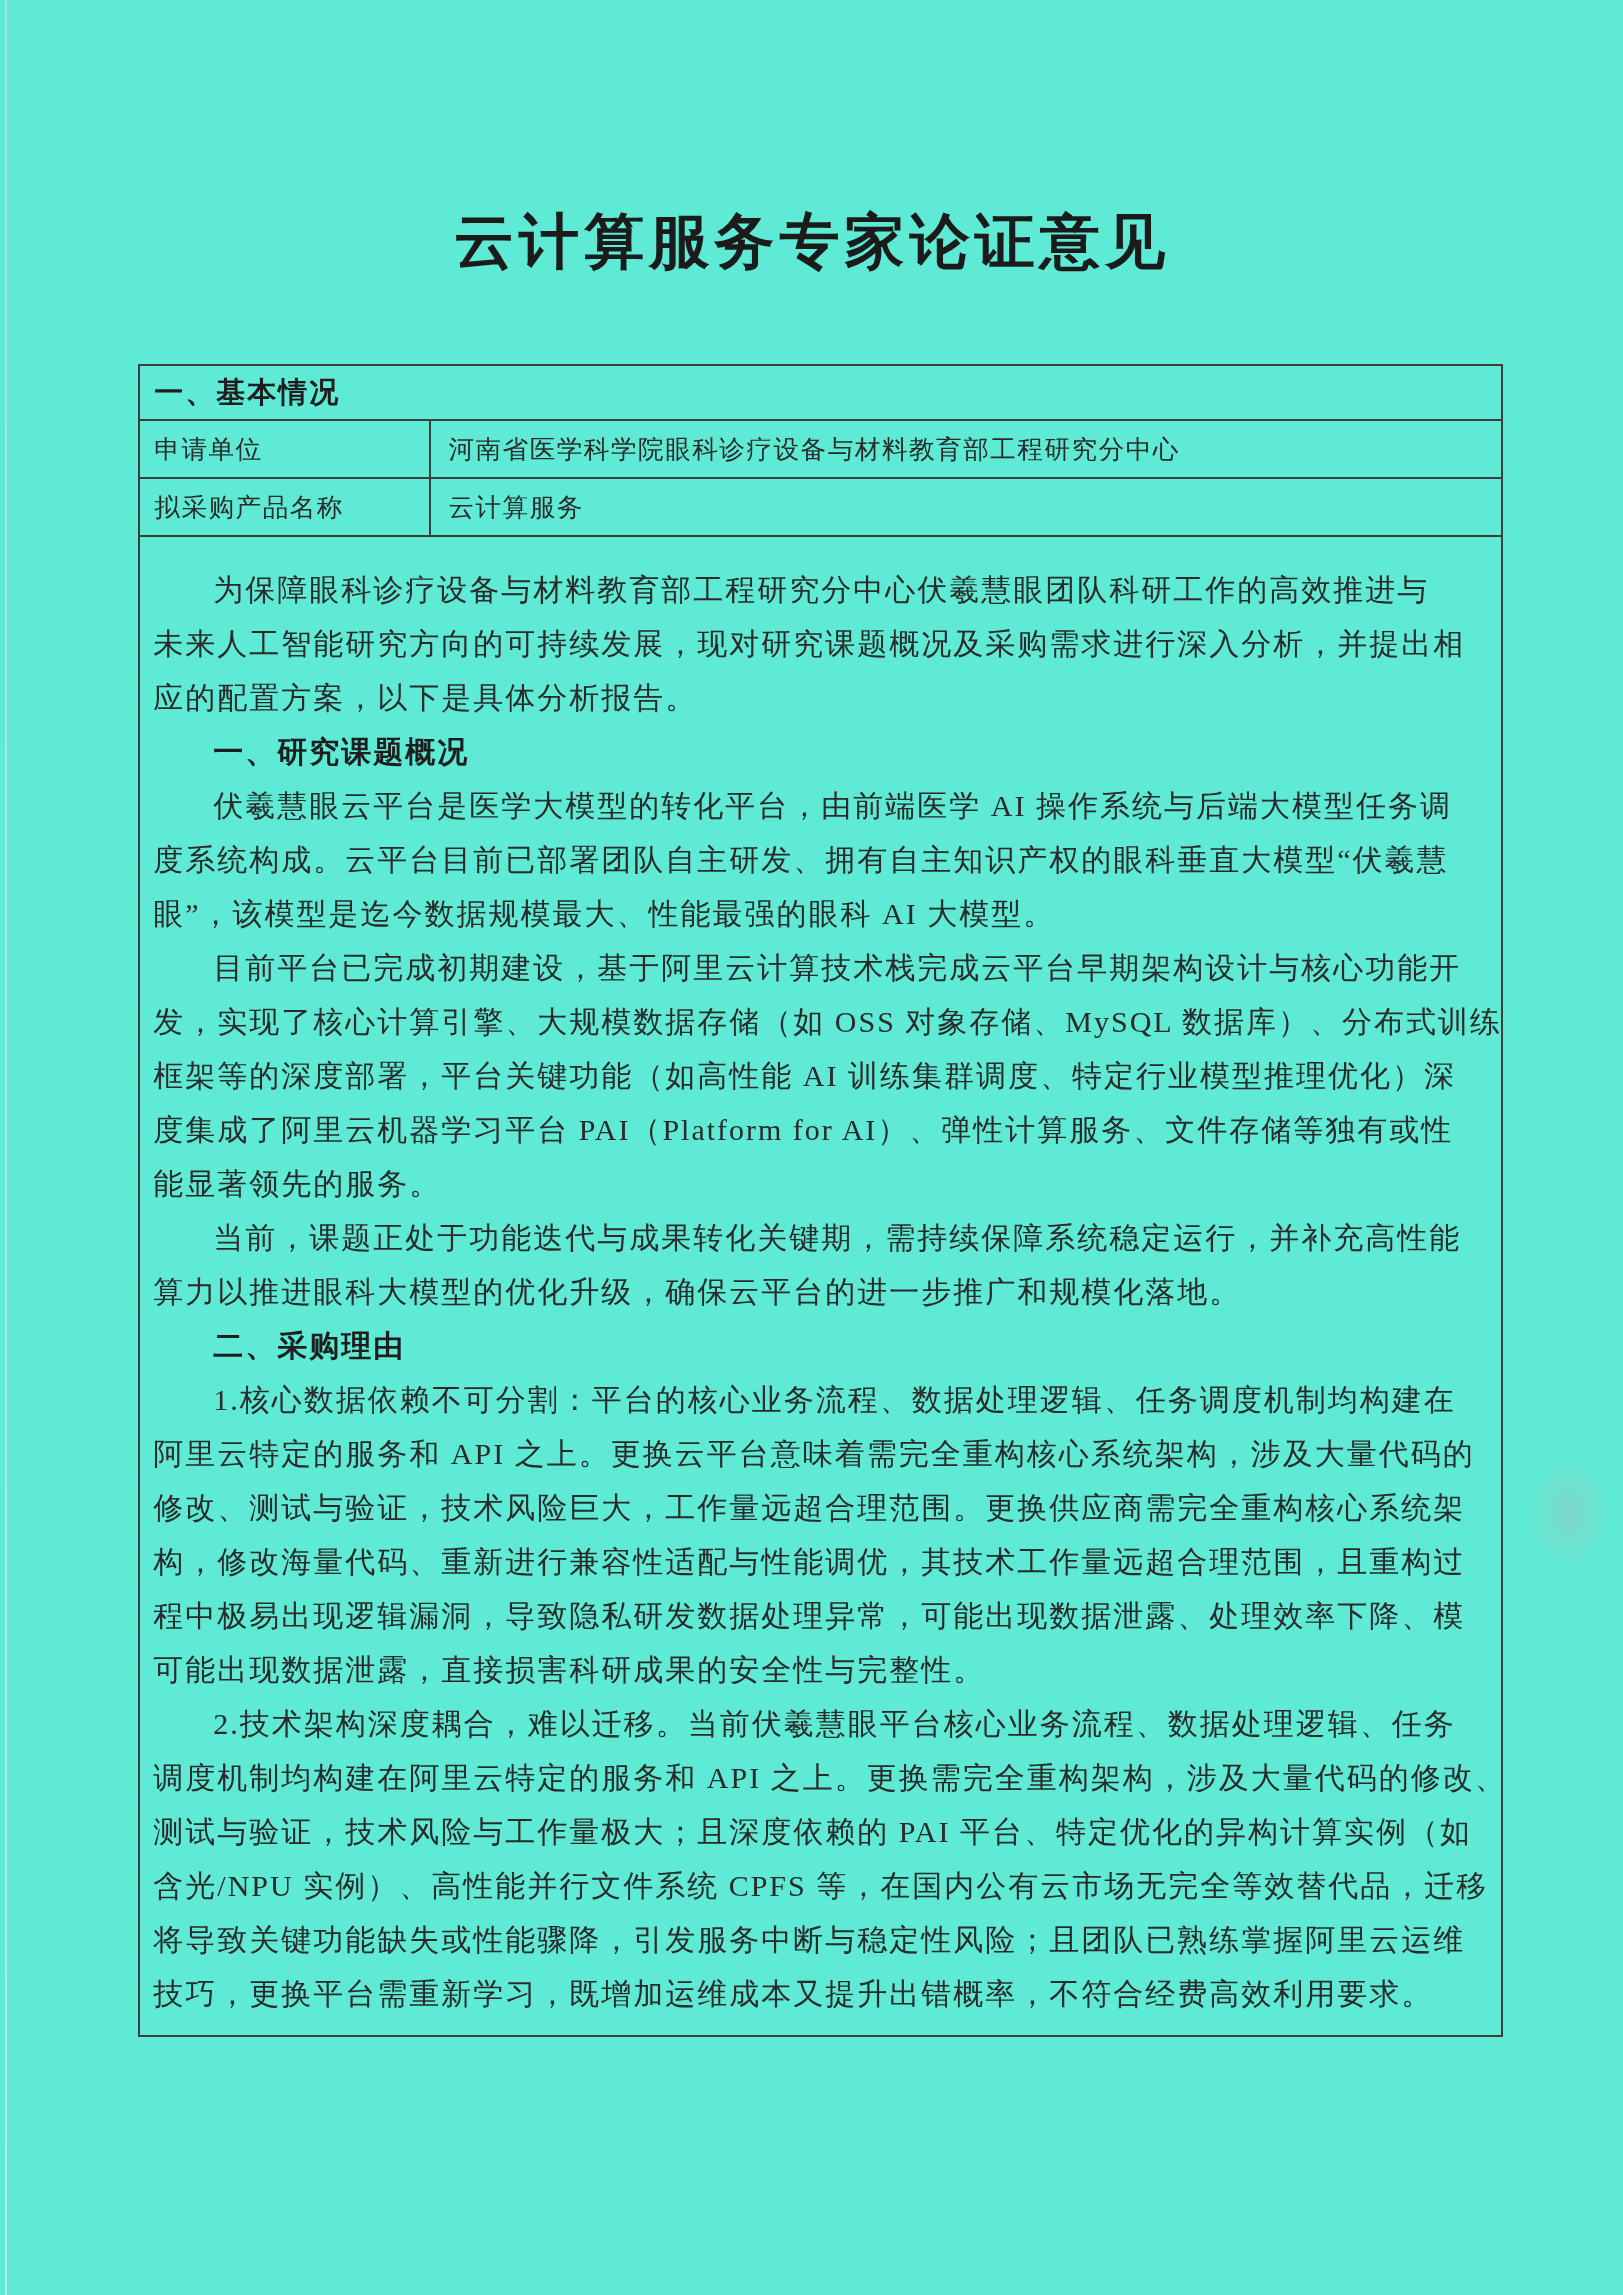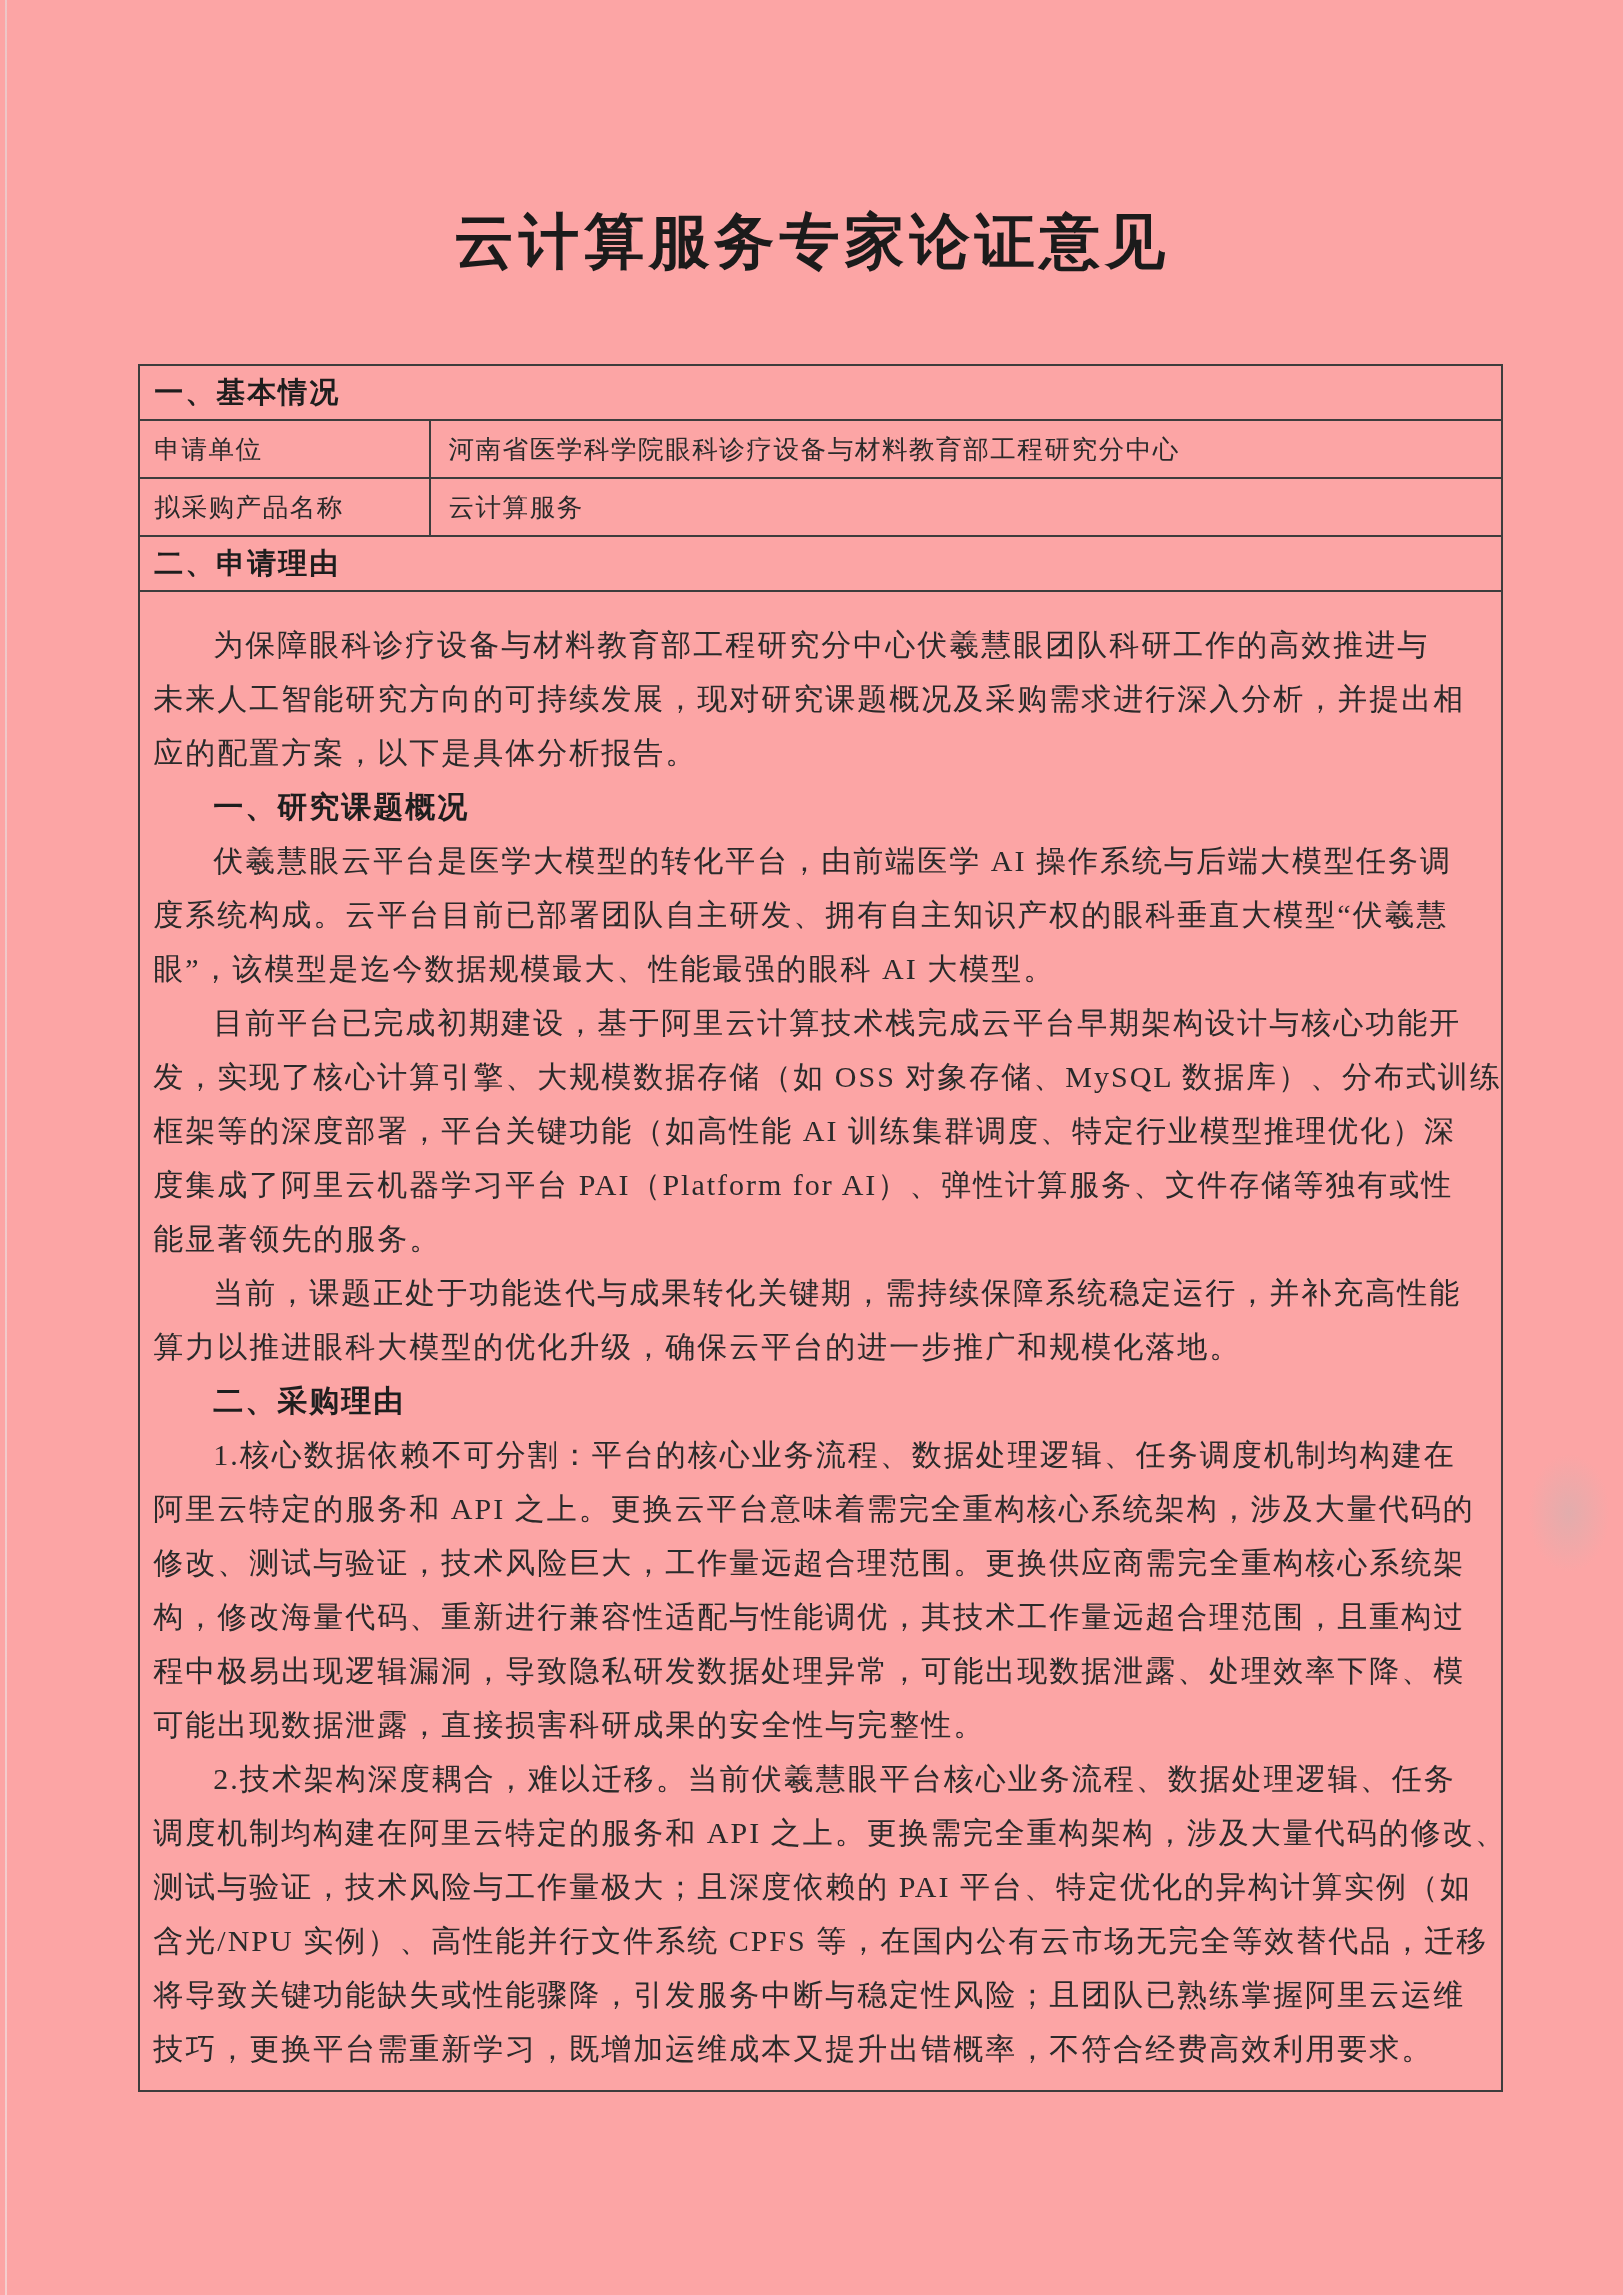--- a/index.html
+++ b/index.html
@@ -4,21 +4,21 @@
 <style>
   html, body {
     margin: 0;
     padding: 0;
     background: #ffffff;
   }
   .page {
     position: relative;
     width: 1624px;
     height: 2295px;
-    background: #fca5a5;
+    background: #5eead4;
     overflow: hidden;
     font-family: "Liberation Serif", "DejaVu Serif", serif;
     color: #262626;
   }
   
   .scan-edge {
     position: absolute;
     left: 5.1px; top: 0;
     width: 2px; height: 100%;
     background: linear-gradient(#e2e2e2, #efefef);
@@ -114,23 +114,20 @@
       </tr>
       <tr>
         <td class="cell-label">申请单位</td>
         <td class="cell-value">河南省医学科学院眼科诊疗设备与材料教育部工程研究分中心</td>
       </tr>
       <tr>
         <td class="cell-label">拟采购产品名称</td>
         <td class="cell-value">云计算服务</td>
       </tr>
       <tr>
-        <td colspan="2" class="cell-section">二、申请理由</td>
-      </tr>
-      <tr>
         <td colspan="2" class="cell-body">
             <div class="line first">为保障眼科诊疗设备与材料教育部工程研究分中心伏羲慧眼团队科研工作的高效推进与</div>
             <div class="line cont">未来人工智能研究方向的可持续发展，现对研究课题概况及采购需求进行深入分析，并提出相</div>
             <div class="line cont">应的配置方案，以下是具体分析报告。</div>
             <div class="line heading">一、研究课题概况</div>
             <div class="line first">伏羲慧眼云平台是医学大模型的转化平台，由前端医学 AI 操作系统与后端大模型任务调</div>
             <div class="line cont">度系统构成。云平台目前已部署团队自主研发、拥有自主知识产权的眼科垂直大模型“伏羲慧</div>
             <div class="line cont">眼”，该模型是迄今数据规模最大、性能最强的眼科 AI 大模型。</div>
             <div class="line first">目前平台已完成初期建设，基于阿里云计算技术栈完成云平台早期架构设计与核心功能开</div>
             <div class="line cont">发，实现了核心计算引擎、大规模数据存储（如 OSS 对象存储、MySQL 数据库）、分布式训练</div>

